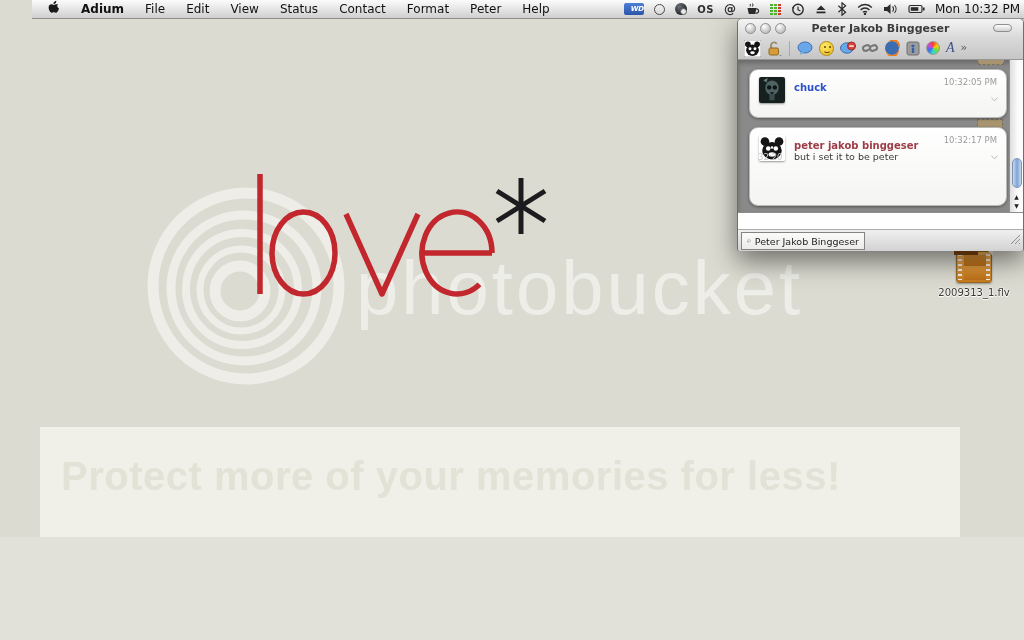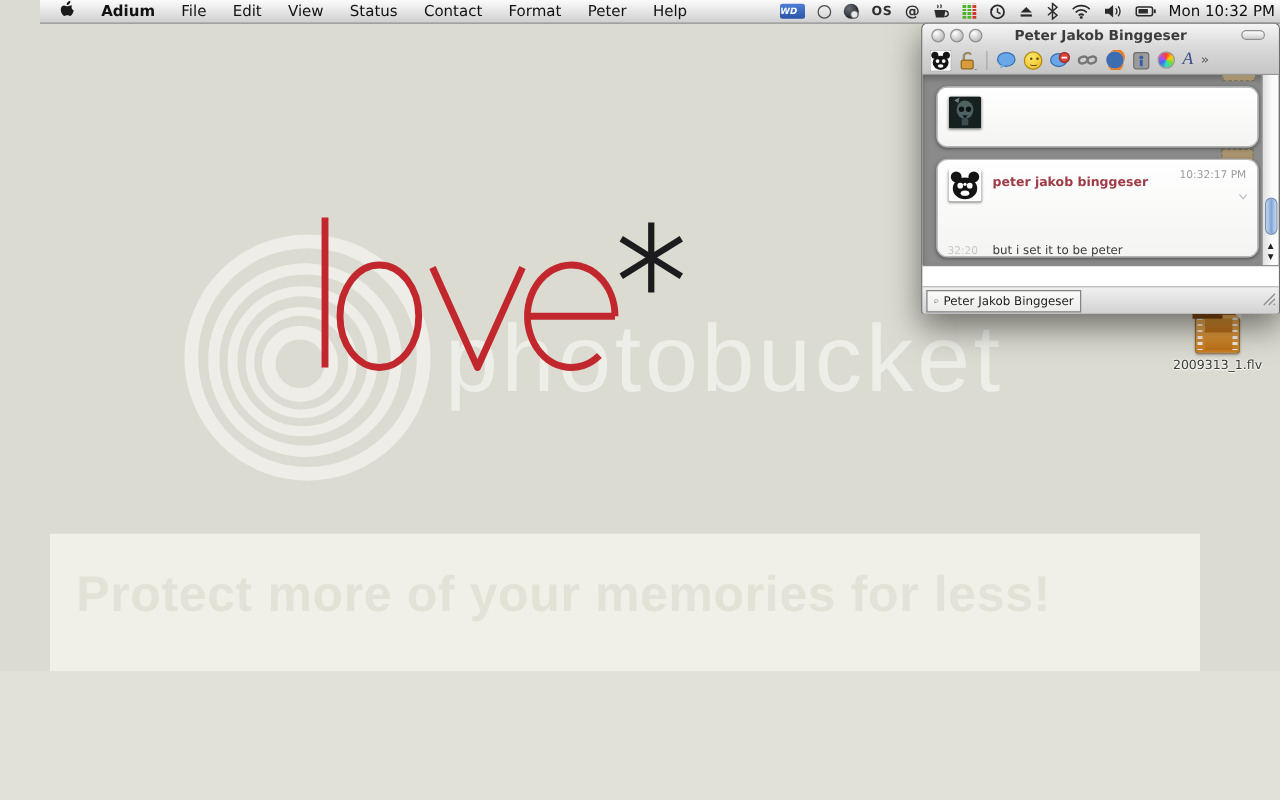--- a/index.html
+++ b/index.html
@@ -11,21 +11,21 @@
   
   .menu-bar { position:absolute; left:0; top:0; width:1024px; height:19px;
     background:linear-gradient(#fbfbfb,#e8e8e8 45%,#cfcfcf); border-bottom:1px solid #8e8e8e;
     display:flex; align-items:center; justify-content:space-between; z-index:50;margin-left:32px; }
   .mb-left { display:flex; align-items:center; gap:21px; padding-left:15px; height:100%; }
   .mb-left .mi { font-size:12px; color:#121212; line-height:19px; }
   .mb-left .app { font-weight:bold; }
   .mb-right { display:flex; align-items:center; gap:10px; padding-right:12px; height:100%; }
   .mb-right svg { display:block; }
   .wd-badge { width:20px; height:12px; background:linear-gradient(#4d7fd6,#2a55a8); border-radius:2px;
-    color:#fff; font-size:7px; font-weight:bold; font-style:italic; text-align:left; line-height:12px; }
+    color:#fff; font-size:7px; font-weight:bold; font-style:italic; text-align:right; line-height:12px; }
   .ring-icon { width:11px; height:11px; border:1.5px solid #4a4a4a; border-radius:50%; }
   .blob-icon { width:12px; height:12px; border-radius:50%; background:radial-gradient(circle at 35% 30%,#6a7076,#23272c 70%); position:relative; }
   .blob-icon::after { content:""; position:absolute; right:0; bottom:0; width:5px; height:5px; border-radius:50%; background:#e8e8e8; border:1px solid #555; }
   .os-icon { font-size:10px; font-weight:bold; color:#2e2e2e; letter-spacing:0.5px; }
   .at-icon { font-size:12px; font-weight:bold; color:#2e2e2e; }
   .istat { display:flex; gap:1px; align-items:flex-end; height:12px; }
   .istat i { display:block; width:3px; height:12px; }
   .istat i.g { background:repeating-linear-gradient(to top,#4db32a 0 2px,rgba(0,0,0,0) 2px 3px); }
   .istat i.r { background:repeating-linear-gradient(to top,#d0392e 0 2px,rgba(0,0,0,0) 2px 3px); }
   .clock { font-size:12px; color:#111; white-space:nowrap; }
@@ -87,21 +87,21 @@
     border:1px solid #b9b9b9; border-radius:9px; box-shadow:0 1px 3px rgba(0,0,0,0.4); z-index:2; }
   .bub-head { position:relative; padding:6px 22px 0 44px; height:15px; }
   .sender { font-size:10px; font-weight:bold; }
   .sender.blue { color:#2a52cc; }
   .sender.red { color:#9e3b47; }
   .msg-time { position:absolute; right:9px; top:7px; font-size:8.5px; color:#9b9b9b; }
   .bub-chev { position:absolute; right:8px; top:17px; }
   .avatar { position:absolute; left:9px; top:7px; width:26px; height:26px; border-radius:2px; overflow:hidden;
     box-shadow:0 1px 2px rgba(0,0,0,0.4); }
   .msg-line { padding:2px 10px 0 44px; font-size:9.5px; color:#3b3b3b; line-height:12px; }
-  .stamp-row { position:relative; padding:8px 10px 0 44px; font-size:9.5px; color:#3b3b3b; line-height:12px;margin-top:44px; }
+  .stamp-row { position:relative; padding:8px 10px 0 44px; font-size:9.5px; color:#3b3b3b; line-height:12px; }
   .stamp { position:absolute; left:8px; top:8px; font-size:8.5px; color:#c6c6c6; }
   .bub1 { top:9px; height:49px; }
   .bub2 { top:67px; height:79px; }
 
   .scroll-strip { position:absolute; right:0; top:0; bottom:0; width:14px;
     background:linear-gradient(to right,#dedede,#fbfbfb 60%); border-left:1px solid #8f8f8f; z-index:3; }
   .scroll-thumb { position:absolute; left:1.5px; top:98px; width:10px; height:30px; border-radius:5px;
     border:1px solid #7d93b5; background:linear-gradient(to right,#c7d9f0,#7fa5d6 50%,#c7d9f0); }
   .scroll-arrows { position:absolute; left:0; right:0; bottom:2px; text-align:center; }
   .scroll-arrows div { font-size:6px; color:#222; line-height:9px; }
@@ -331,20 +331,27 @@
           <svg width="26" height="26" viewBox="0 0 24 24">
               <rect width="24" height="24" fill="#16201f"></rect>
               <ellipse cx="12" cy="10" rx="6.2" ry="6.8" fill="#4f6263"></ellipse>
               <circle cx="9.4" cy="9.6" r="2" fill="#0c1514"></circle>
               <circle cx="14.6" cy="9.6" r="2" fill="#0c1514"></circle>
               <path d="M10 14 h4 l-2 2.4 z" fill="#0c1514"></path>
               <rect x="9.6" y="16.5" width="4.8" height="5" fill="#3b4c4e"></rect>
               <path d="M4 3 L8 1 L7 5 Z" fill="#6d8283"></path>
             </svg>
         </div>
+        <div class="bub-head">
+          <span class="sender blue">chuck</span>
+          <span class="msg-time">10:32:05 PM</span>
+          <span class="bub-chev"><svg width="7" height="5" viewBox="0 0 7 5">
+                <path d="M0.5 0.5 L3.5 4 L6.5 0.5" stroke="#bdbdbd" fill="none"></path>
+              </svg></span>
+        </div>
       </div>
 
       <div class="bubble bub2">
         <div class="avatar">
           <svg width="26" height="26" viewBox="0 0 24 24">
               <rect width="24" height="24" fill="#fff"></rect>
               <circle cx="5.5" cy="6" r="4" fill="#141414"></circle>
               <circle cx="18.5" cy="6" r="4" fill="#141414"></circle>
               <ellipse cx="12" cy="14.5" rx="9" ry="8" fill="#141414"></ellipse>
               <circle cx="8.5" cy="12.5" r="2.1" fill="#fff"></circle>

